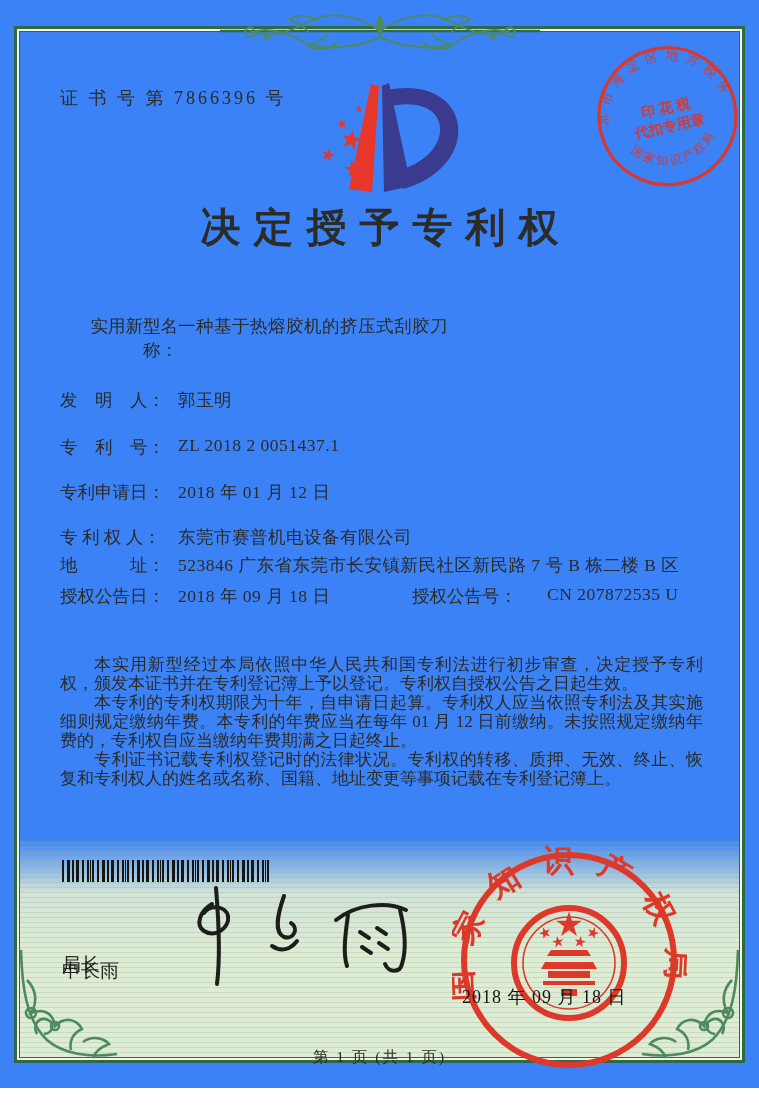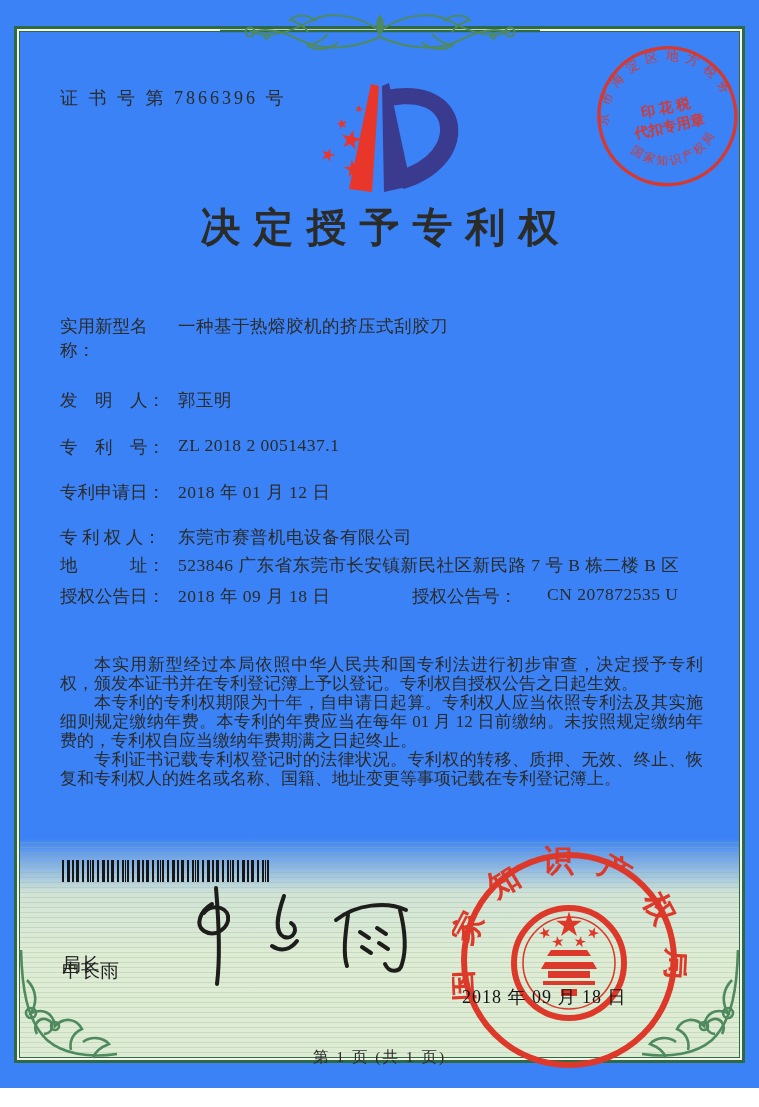--- a/index.html
+++ b/index.html
@@ -17,21 +17,21 @@
   .abs{position:absolute;z-index:2;}
   .cert-no{left:60px;top:86px;font-size:18px;letter-spacing:3px;}
   .logo{left:296px;top:74px;}
   .stamp{left:592px;top:40px;transform:rotate(-12deg);}
   .title{left:0;right:0;top:200px;text-align:center;font-size:40px;font-weight:bold;
          letter-spacing:13px;text-indent:13px;}
   .fields{left:60px;right:55px;top:314px;font-size:17.5px;}
   .field-row{display:flex;align-items:flex-start;}
   .flabel{display:inline-block;width:118px;flex:0 0 118px;}
   .fvalue{letter-spacing:.5px;max-width:512px;}
-  .mb1{margin-bottom:26px;}.mb2{margin-bottom:23px;}.mb3{margin-bottom:21px;margin-top:12px;}
+  .mb1{margin-bottom:26px;text-align:right;}.mb2{margin-bottom:23px;}.mb3{margin-bottom:21px;margin-top:12px;}
   .mb4{margin-bottom:21px;}.mb5{margin-bottom:4px;}.mb6{margin-bottom:7px;}
   .split{display:flex;}
   .split .left{flex:0 0 352px;display:flex;}
   .split .right{display:flex;gap:28px;}
   .split .right .flabel{width:auto;flex:none;margin-right:2px;}
   .paras{left:60px;right:56px;top:655px;font-size:17px;line-height:19px;text-align:justify;}
   .paras p{margin:0;text-indent:2em;}
   .barcode{left:62px;top:860px;width:208px;height:22px;z-index:3;
            background-image:
              repeating-linear-gradient(90deg,#151515 0 2px,rgba(0,0,0,0) 2px 5px),

